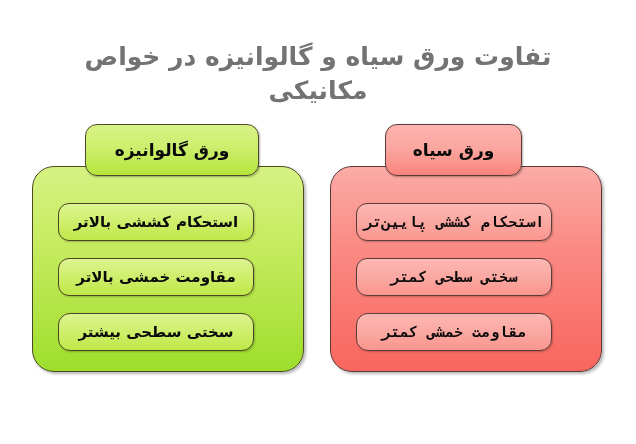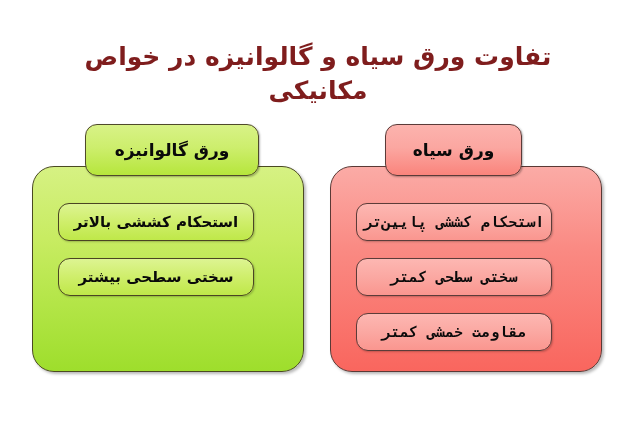--- a/index.html
+++ b/index.html
@@ -28,21 +28,21 @@
   .page-title {
     position: absolute;
     left: 0;
     top: 40px;
     width: 636px;
     text-align: center;
     direction: rtl;
     font-size: 25px;
     font-weight: bold;
     line-height: 1.35;
-    color: #7f1d1d;
+    color: #737373;
     letter-spacing: 0px;
     padding: 0 40px;
     box-sizing: border-box;
   }
 
   
   .column {
     position: absolute;
   }
   .column.green  { left: 32px;  top: 124px; width: 272px; }
@@ -146,20 +146,21 @@
 
   <div class="page-title">تفاوت ورق سیاه و گالوانیزه در خواص  مکانیکی</div>
 
   <div class="column green">
     <div class="col-body"></div>
 
     <div class="col-header">ورق گالوانیزه</div>
 
     <div class="items">
       <div class="item-pill">استحکام کششی بالاتر</div>
+      <div class="item-pill">مقاومت خمشی بالاتر</div>
       <div class="item-pill">سختی سطحی بیشتر</div>
     </div>
   </div>
 
   <div class="column red">
     <div class="col-body"></div>
 
     <div class="col-header">ورق سیاه</div>
 
     <div class="items">

